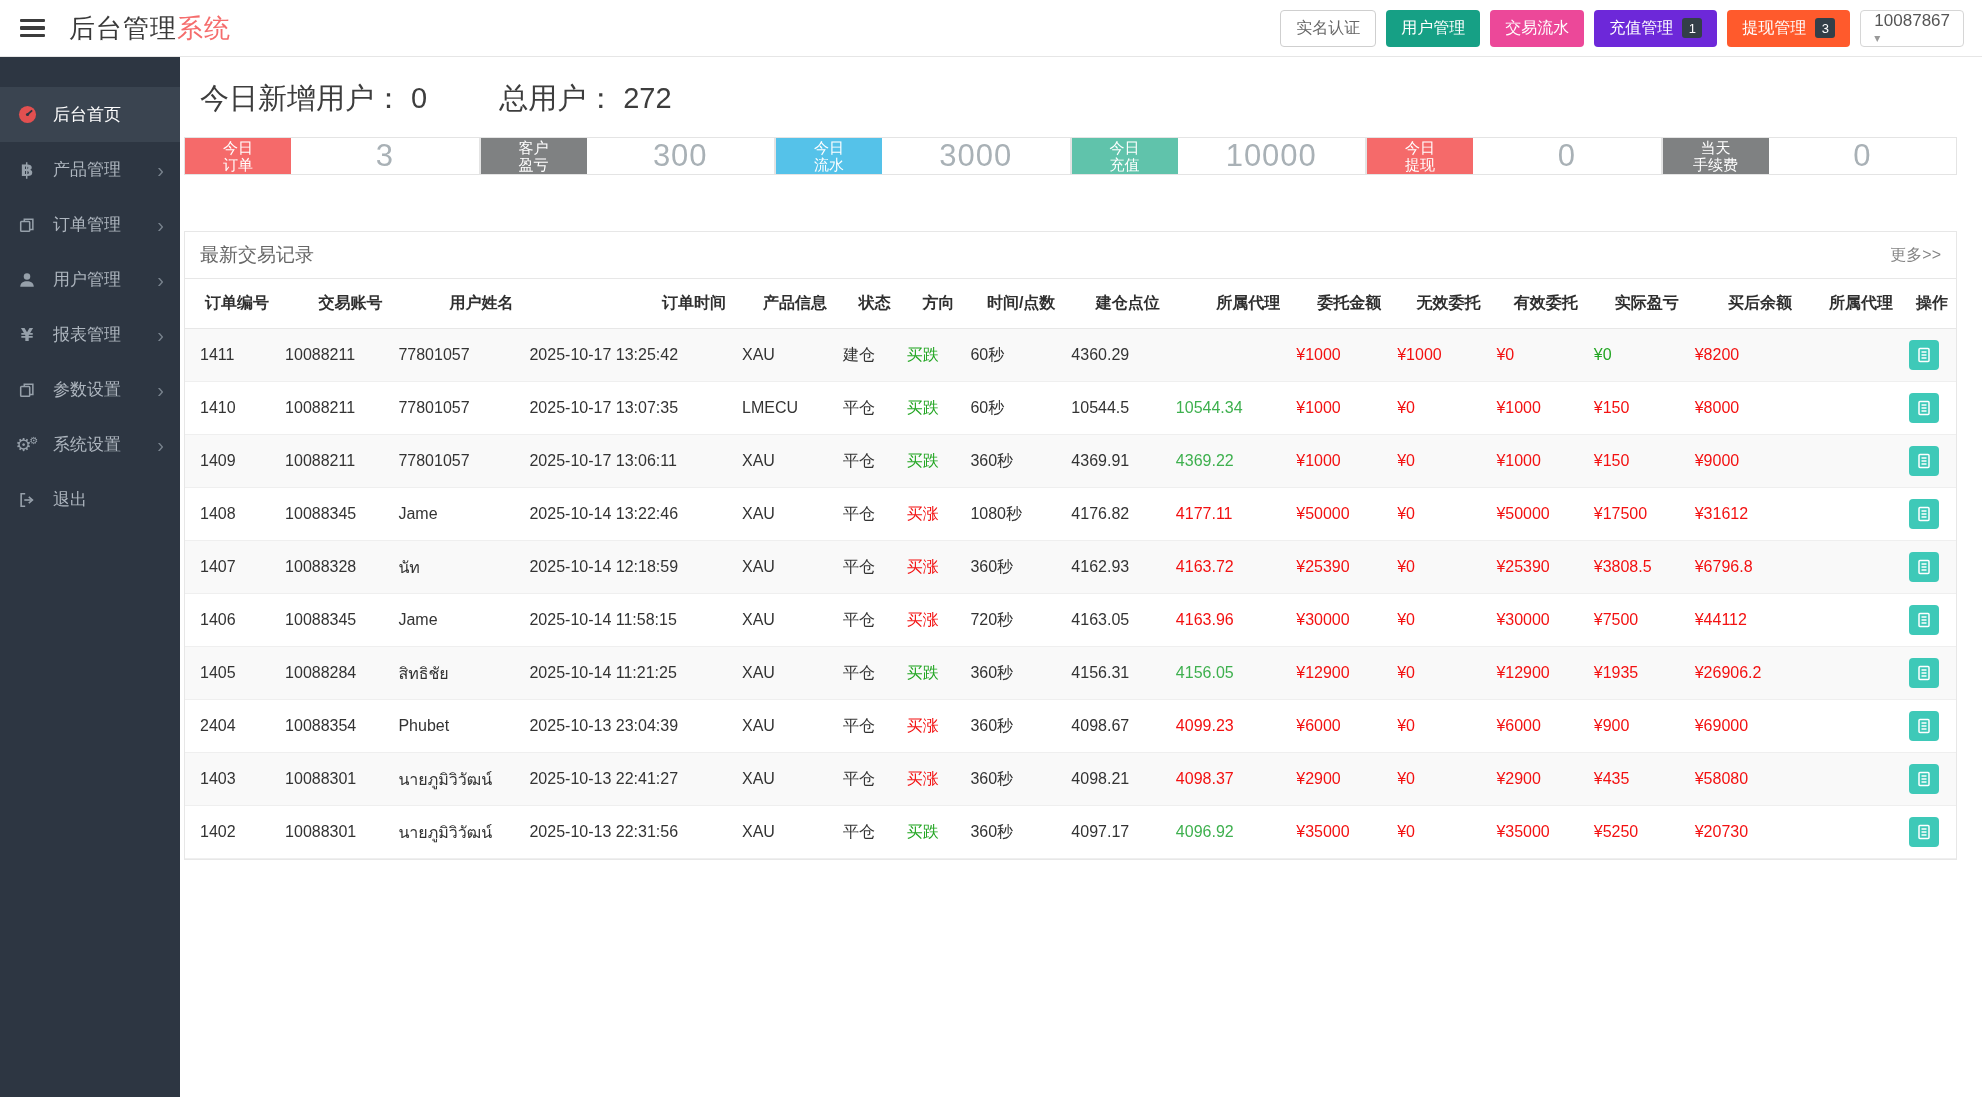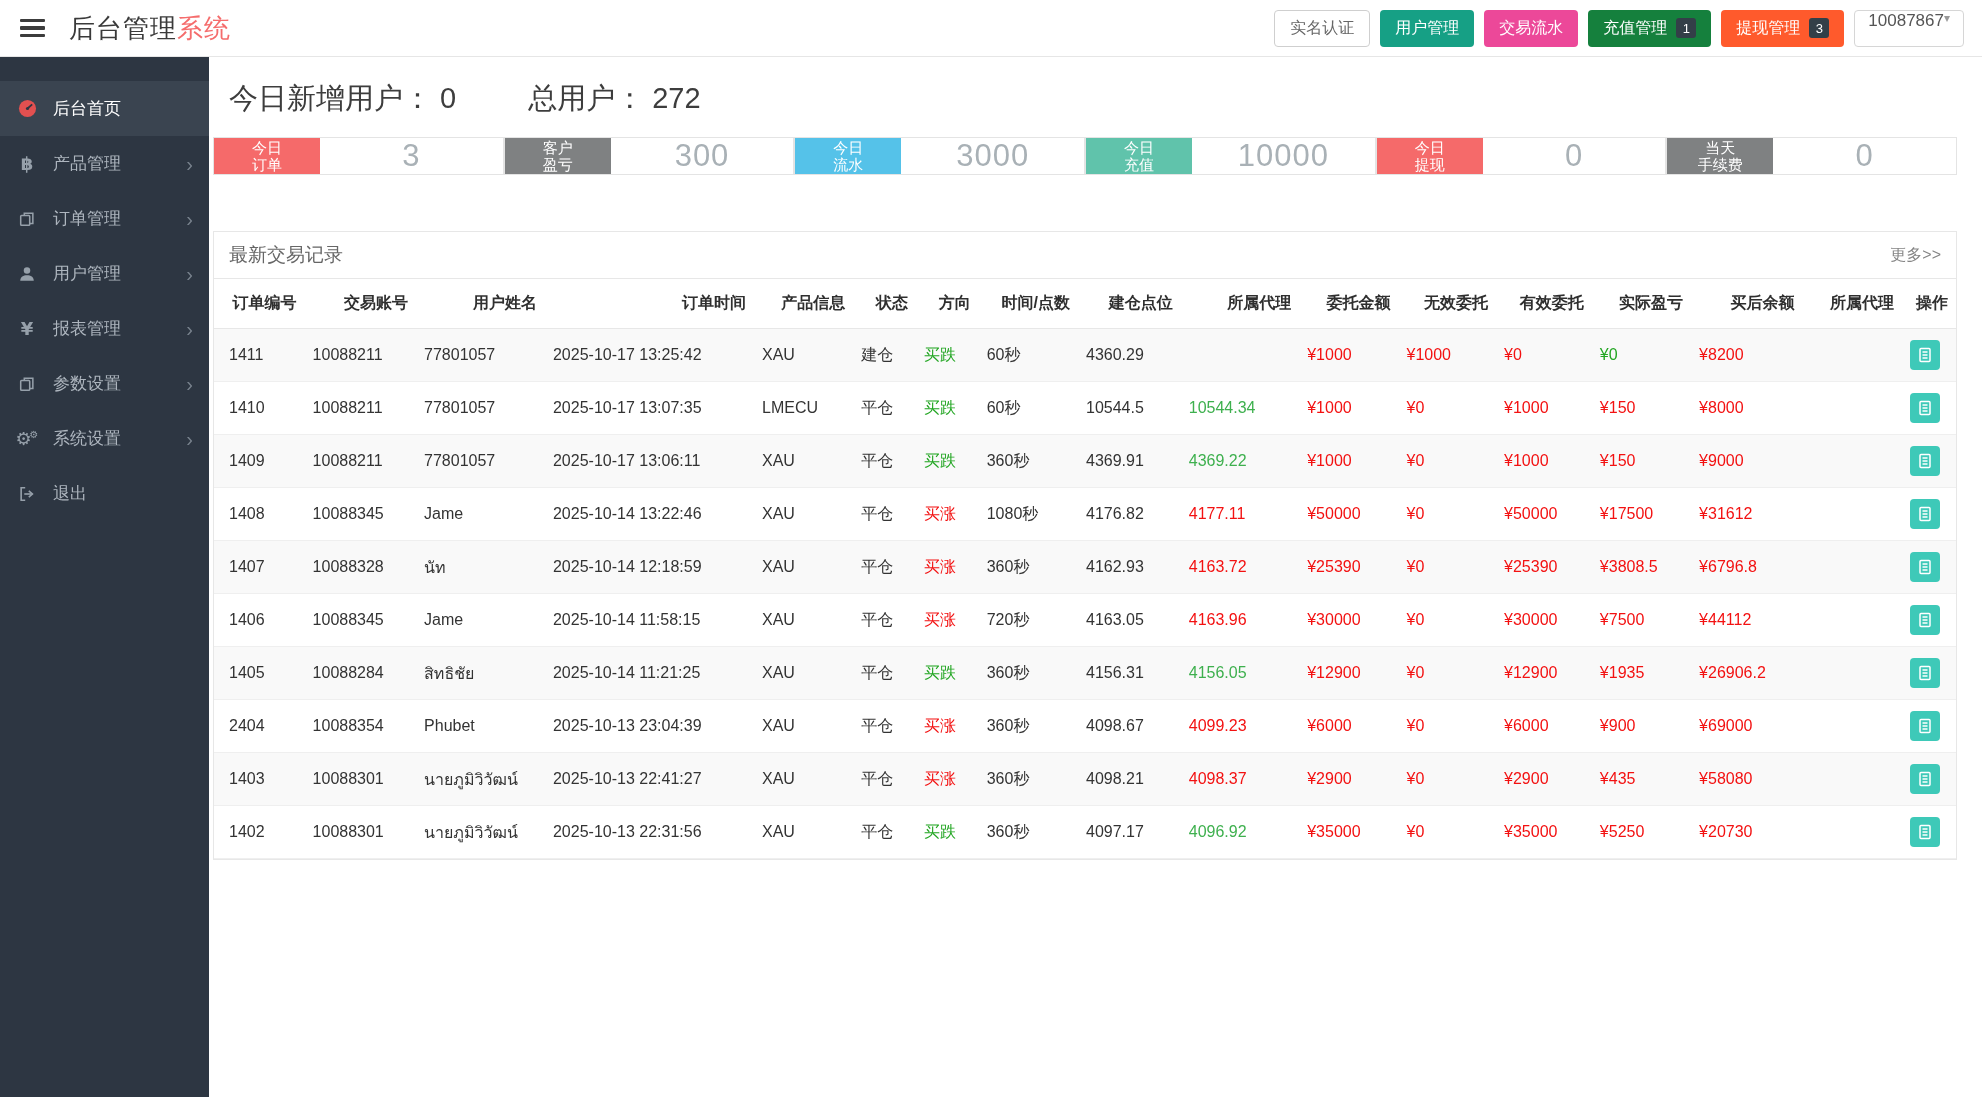--- a/index.html
+++ b/index.html
@@ -11,26 +11,26 @@
   .topbar { height:57px; background:#fff; border-bottom:1px solid #e6e6e6; display:flex; align-items:center; padding:0 18px; }
   .hamburger { cursor:pointer; padding:4px 2px; }
   .hamburger span { display:block; width:25px; height:3.5px; background:#3c3c3c; margin:4px 0; border-radius:1px; }
   .brand { font-size:26px; color:#3a3a3a; margin-left:22px; letter-spacing:1px; }
   .brand .accent { color:#f56c6c; }
   .topbar-right { margin-left:auto; display:flex; align-items:center; gap:10px; }
   .tb-actions { display:flex; align-items:center; gap:10px; }
   .tb-btn { height:37px; padding:0 15px; border-radius:4px; display:flex; align-items:center; font-size:16px; color:#fff; cursor:pointer; user-select:none; }
   .tb-btn.outline { background:#fff; border:1px solid #cfcfcf; color:#666; }
   .tb-badge { background:#333f48; color:#fff; font-size:13px; min-width:20px; height:20px; border-radius:3px; display:flex; align-items:center; justify-content:center; margin-left:9px; padding:0 5px; }
-  .account-dd { height:37px; background:#fff; border:1px solid #d6d6d6; border-radius:4px; padding:0 13px; display:flex; align-items:flex-start; font-size:17px; color:#555; cursor:pointer; }
+  .account-dd { height:37px; background:#fff; border:1px solid #d6d6d6; border-radius:4px; padding:0 13px; display:flex; align-items:flex-start; font-size:17px; color:#555; cursor:pointer;flex-direction:column; }
   .caret { color:#999; font-size:12px; }
 
   
   .layout { display:flex; height:1040px; }
-  .sidebar { width:209px; background:#2d3642; flex:none; padding-top:24px; }
+  .sidebar { width:180px; background:#2d3642; flex:none; padding-top:30px; }
   .menu-item { height:55px; display:flex; align-items:center; gap:15px; padding:0 16px; color:#aeb6bf; font-size:17px; cursor:pointer; }
   .menu-item.active { background:#3a4450; color:#fff; }
   .mi-icon { width:22px; display:flex; justify-content:center; align-items:center; color:#96a0aa; }
   .menu-item.active .mi-icon { color:#e25050; }
   .mi-icon .glyph { font-size:18px; font-weight:bold; font-family:"DejaVu Sans",sans-serif; }
   .mi-chev { margin-left:auto; color:#78828d; font-size:20px; line-height:1; }
 
   .content { flex:1; padding:16px 25px 0 4px; background:#fff; min-width:0; }
 
   
@@ -76,21 +76,21 @@
       <div class="tb-actions">
           <div class="tb-btn outline">
             <span>实名认证</span>
           </div>
           <div class="tb-btn" style="background: rgb(22, 160, 133);">
             <span>用户管理</span>
           </div>
           <div class="tb-btn" style="background: #ec4899;">
             <span>交易流水</span>
           </div>
-          <div class="tb-btn" style="background: #15803d;">
+          <div class="tb-btn" style="background: #6d28d9;">
             <span>充值管理</span>
             <span class="tb-badge">1</span>
           </div>
           <div class="tb-btn" style="background: rgb(255, 90, 44);">
             <span>提现管理</span>
             <span class="tb-badge">3</span>
           </div>
         </div>
       <div class="account-dd">
         <span>10087867</span>

